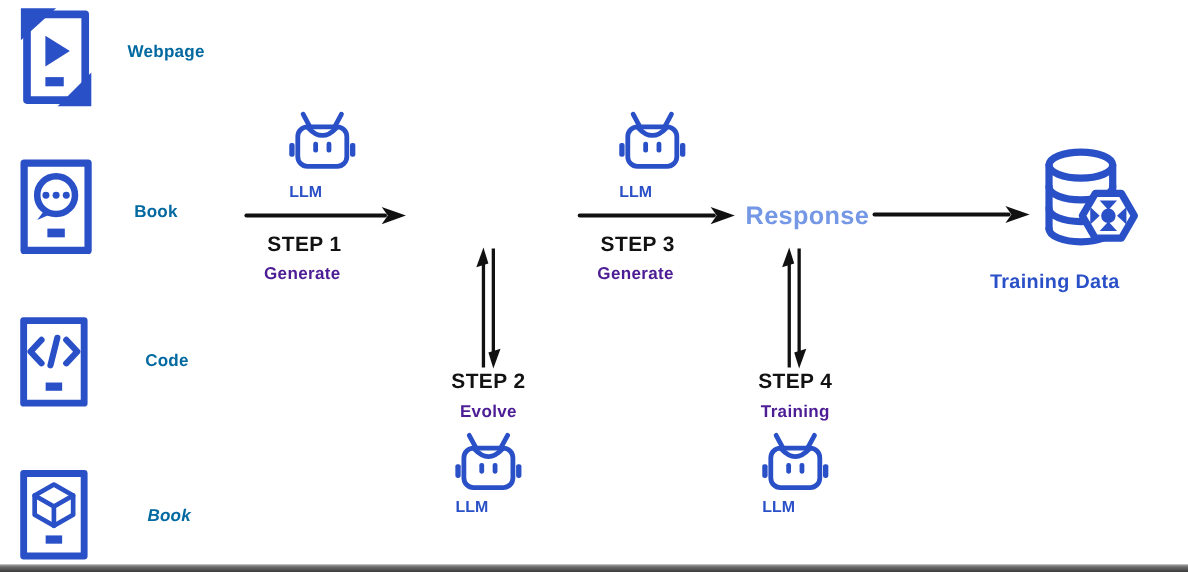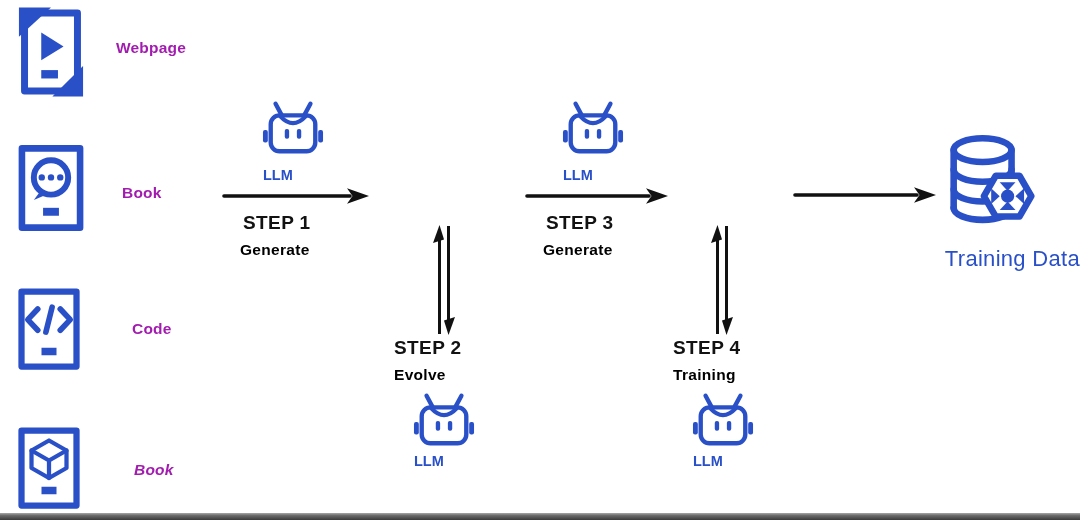--- a/index.html
+++ b/index.html
@@ -1,26 +1,26 @@
 <!DOCTYPE html>
 <html><head>
 <meta charset="utf-8">
 <style>
   * { margin: 0; padding: 0; box-sizing: border-box; }
   html, body { width: 1080px; height: 520px; background: #ffffff; overflow: hidden; }
   body { font-family: "Liberation Sans", "DejaVu Sans", sans-serif; position: relative; }
 
   .abs { position: absolute; }
-  .src-label { font-size: 15.5px; font-weight: 700; color: #a21caf; letter-spacing: .2px; }
+  .src-label { font-size: 15.5px; font-weight: 700; color: #0369a1; letter-spacing: .2px; }
   .llm-label { font-size: 14.5px; font-weight: 700; color: #2A50C8; text-align: left; }
   .step-name { font-size: 19px; font-weight: 800; color: #121212; letter-spacing: .4px; }
-  .step-action { font-size: 15.5px; font-weight: 600; color: #000000; letter-spacing: .3px; }
+  .step-action { font-size: 15.5px; font-weight: 600; color: #4c1d95; letter-spacing: .3px; }
   .node-label { font-size: 23px; font-weight: 800; color: #7497E6; text-align: center; letter-spacing: .3px; }
-  .training-label { font-size: 22px; font-weight: 400; color: #2A50C8; text-align: right; letter-spacing: .3px; }
-  .center { }
+  .training-label { font-size: 18px; font-weight: 700; color: #2A50C8; text-align: left; letter-spacing: .3px; }
+  .center { text-align: center; }
 
   .bottom-bar {
     left: 0; top: 513px; width: 1080px; height: 7px;
     background: linear-gradient(#a8a8a8 0%, #6b6b6b 35%, #3a3a3a 100%);
   }
 
   svg { display: block; }
   .stroke { fill: none; stroke: #2A50C8; stroke-linecap: round; stroke-linejoin: round; }
   .fillb { fill: #2A50C8; stroke: none; }
   .arrow-line { stroke: #111111; stroke-width: 3.6; stroke-linecap: round; }
@@ -144,20 +144,21 @@
 
   <div class="abs" style="left:524px;top:186px;">
     <svg width="146" height="20" viewBox="0 0 146 20">
       <line class="arrow-line" x1="3" y1="10" x2="125" y2="10"></line>
       <polygon class="arrow-head" points="144,10 122,2.2 127.5,10 122,17.8"></polygon>
     </svg>
   </div>
   <div class="abs step-name" style="left:546px;top:212px;">STEP 3</div>
   <div class="abs step-action" style="left:543px;top:241px;">Generate</div>
 
+  <div class="abs node-label" style="left:659px;top:183px;width:150px;">Response</div>
 
   <div class="abs" style="left:710px;top:224px;">
     <svg width="24" height="112" viewBox="0 0 24 112">
       <line x1="7.5" y1="110" x2="7.5" y2="15" stroke="#111111" stroke-width="3"></line>
       <polygon fill="#111111" points="7.5,1 1,19 12,15.5"></polygon>
       <line x1="16.5" y1="2" x2="16.5" y2="97" stroke="#111111" stroke-width="3"></line>
       <polygon fill="#111111" points="16.5,111 23,93 12,96.5"></polygon>
     </svg>
   </div>
   <div class="abs step-name center" style="left:673px;top:337px;width:100px;">STEP 4</div>

